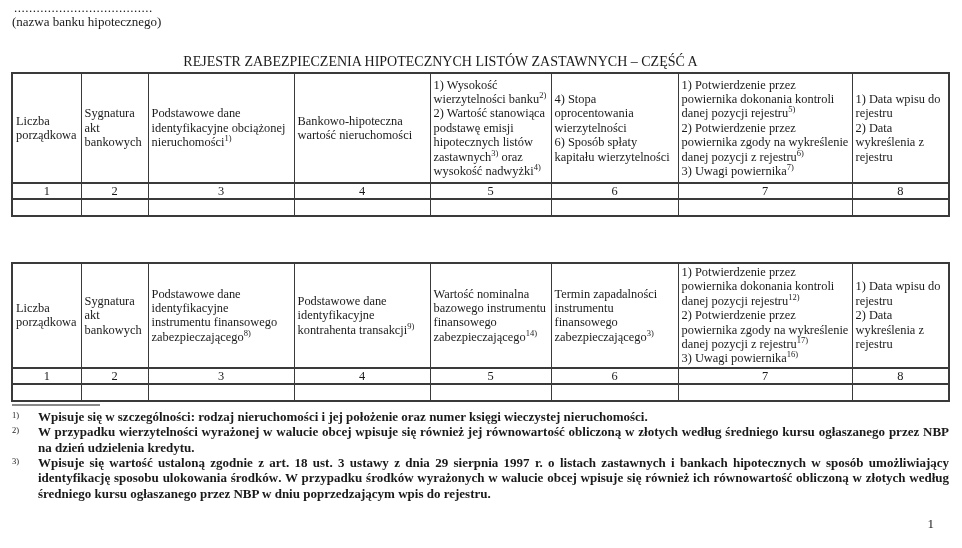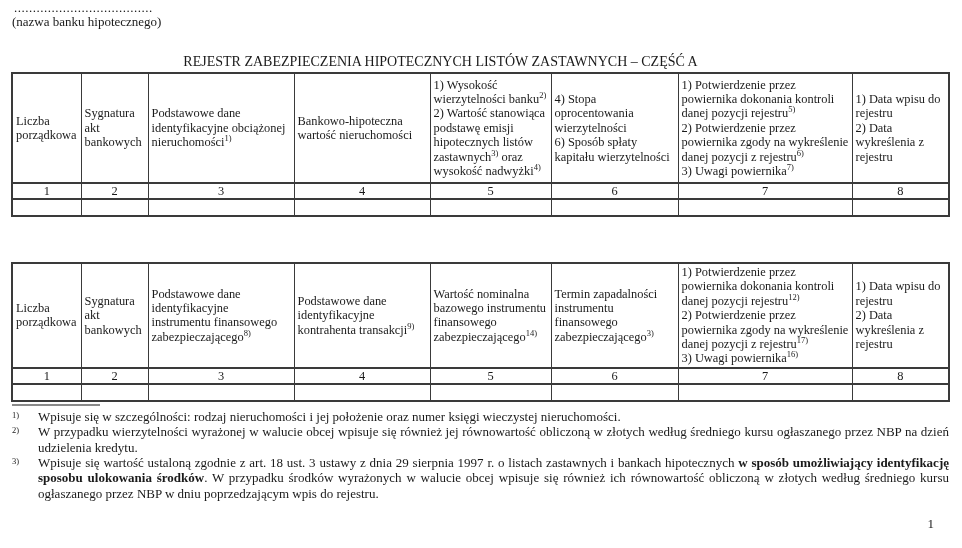--- a/index.html
+++ b/index.html
@@ -30,21 +30,21 @@
             border-top:2px solid #3a3a3a;border-bottom:2px solid #3a3a3a;}
   tr.empty-row td{height:13px;}
   .hitem{margin:0;}
   sup{font-size:8.5px;line-height:0;}
 
   
   .footnotes{position:absolute;left:12px;top:404px;width:937px;}
   .fn-sep{width:88px;border-top:2px solid #8a8a8a;margin-bottom:3px;}
   .fn-row{display:flex;font-size:13px;line-height:1.18;}
   .fn-marker{width:26px;flex:0 0 26px;font-size:8.5px;padding-top:1px;}
-  .fn-text{flex:1;text-align:justify;}
+  .fn-text{flex:1;text-align:justify;font-weight:bold;}
 
   .page-num{position:absolute;top:516px;right:28px;font-size:13px;}
 </style>
 </head>
 <body>
 
 <div class="page">
 
   <div class="bank-dots">.....................................</div>
   <div class="bank-label">(nazwa banku hipotecznego)</div>

